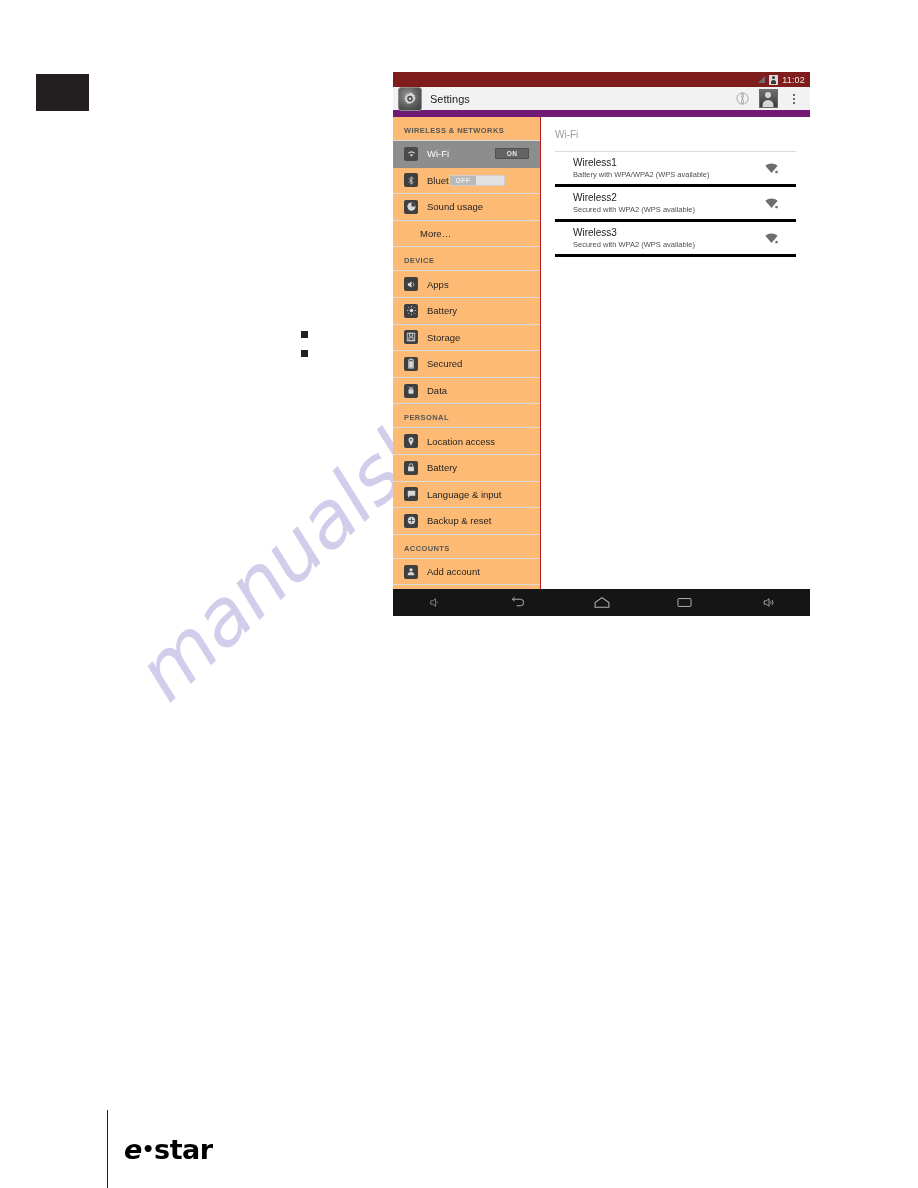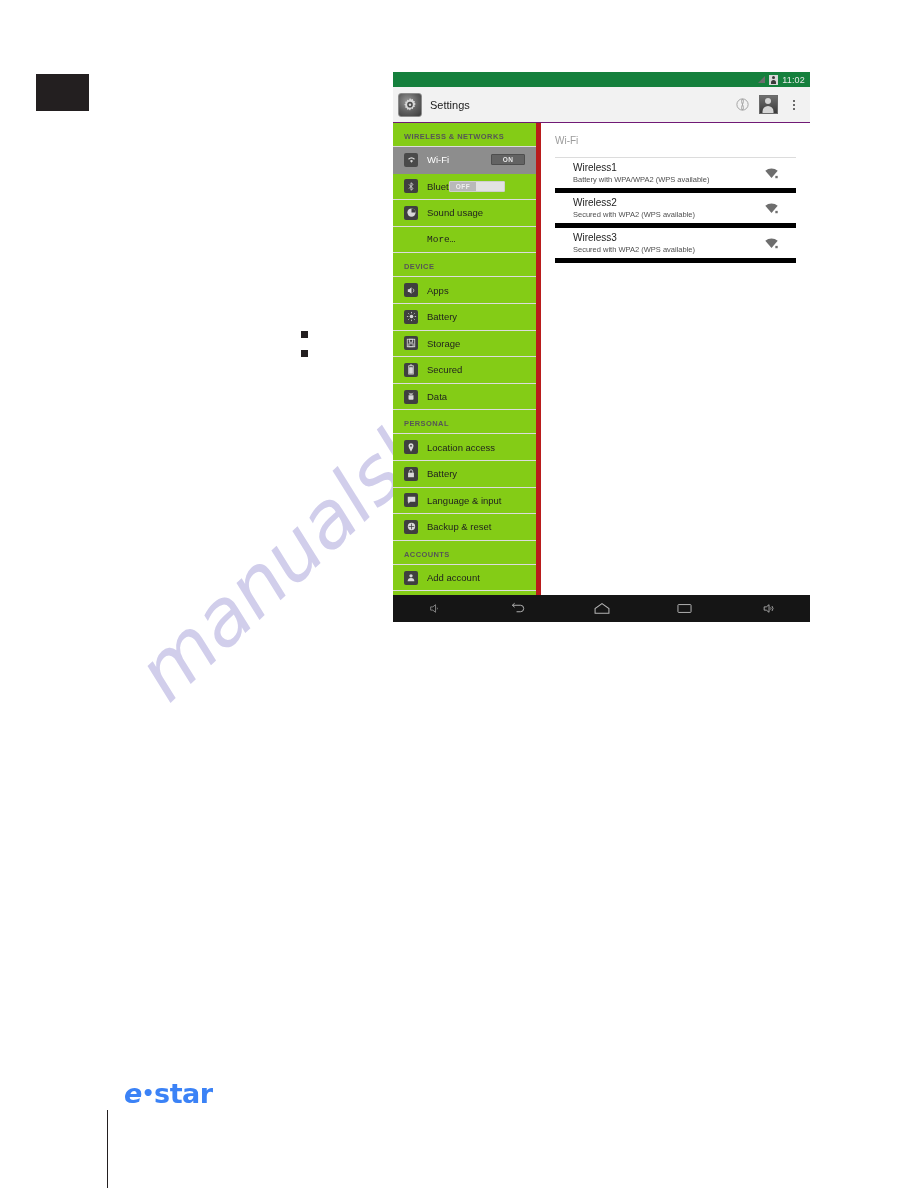--- a/index.html
+++ b/index.html
@@ -68,25 +68,25 @@
     position: absolute;
     left: 107px;
     top: 1110px;
     width: 1px;
     height: 78px;
     background: #231f20;
   }
   .brand {
     position: absolute;
     left: 124px;
-    top: 1078px;
+    top: 1134px;
     font-family: "DejaVu Sans", sans-serif;
     font-size: 27px;
     font-weight: bold;
-    color: #3b82f6;
+    color: #000000;
     letter-spacing: -0.5px;
   }
   .brand .brand-e {
     font-style: italic;
     font-weight: bold;
   }
   .brand .brand-dot {
     font-size: 20px;
     vertical-align: 3px;
   }
@@ -99,21 +99,21 @@
     width: 417px;
     height: 559px;
     background: #ffffff;
     z-index: 10;
     overflow: hidden;
   }
 
   
   .status-bar {
     height: 15px;
-    background: #15803d;
+    background: #7f1d1d;
     display: flex;
     align-items: center;
     justify-content: flex-end;
     padding-right: 5px;
     box-sizing: border-box;
   }
   .status-icons {
     display: flex;
     align-items: center;
     gap: 4px;
@@ -149,23 +149,23 @@
   }
   .status-time {
     color: #e8e8e8;
     font-size: 9px;
     font-family: "Liberation Sans", sans-serif;
     letter-spacing: .2px;
   }
 
   
   .action-bar {
-    height: 36px;
+    height: 30px;
     background: #f2f2f2;
-    border-bottom: 1px solid #701a75;
+    border-bottom: 7px solid #701a75;
     display: flex;
     align-items: center;
     padding: 0 6px 0 5px;
     box-sizing: border-box;
   }
   .app-icon {
     width: 22px;
     height: 22px;
     border-radius: 3px;
     background: radial-gradient(circle at 40% 35%, #9a9a9a 0%, #5e5e5e 55%, #3d3d3d 100%);
@@ -233,22 +233,22 @@
   
   .device-body {
     display: flex;
     height: 472px;
     background: #ffffff;
   }
 
   
   .sidebar {
     width: 148px;
-    background: #84cc16;
-    border-right: 5px solid #b91c1c;
+    background: #fdba74;
+    border-right: 1px solid #b91c1c;
     box-sizing: border-box;
     overflow: hidden;
   }
   .sb-section {
     font-size: 7.5px;
     font-weight: bold;
     letter-spacing: .4px;
     color: #565656;
     padding: 9px 0 5px 11px;
     border-bottom: 1px solid #dcdcdc;
@@ -280,21 +280,21 @@
     overflow: hidden;
   }
   .sb-item.selected .sb-icon { background: #4a4a4a; }
   .sb-icon svg { display: block; }
   .sb-label {
     margin-left: 9px;
     font-size: 9.5px;
     color: #1f1f1f;
     white-space: nowrap;
   }
-  .sb-item.indent .sb-label { margin-left: 23px; font-family: Liberation Mono, monospace; }
+  .sb-item.indent .sb-label { margin-left: 16px; }
   .toggle {
     position: absolute;
     height: 11px;
     border-radius: 1px;
     display: flex;
     align-items: center;
     box-sizing: border-box;
   }
   .toggle-on {
     right: 11px;
@@ -347,21 +347,21 @@
   .content-title {
     font-size: 10px;
     color: #9b9b9b;
     padding-bottom: 11px;
   }
   .wifi-list {
     border-top: 1px solid #dcdcdc;
   }
   .wifi-row {
     height: 35px;
-    border-bottom: 5px solid #000000;
+    border-bottom: 3px solid #000000;
     display: flex;
     align-items: center;
     padding-left: 18px;
     box-sizing: border-box;
   }
   .wifi-text { flex: 1 1 auto; }
   .wifi-ssid {
     font-size: 10px;
     color: #1c1c1c;
     line-height: 13px;

